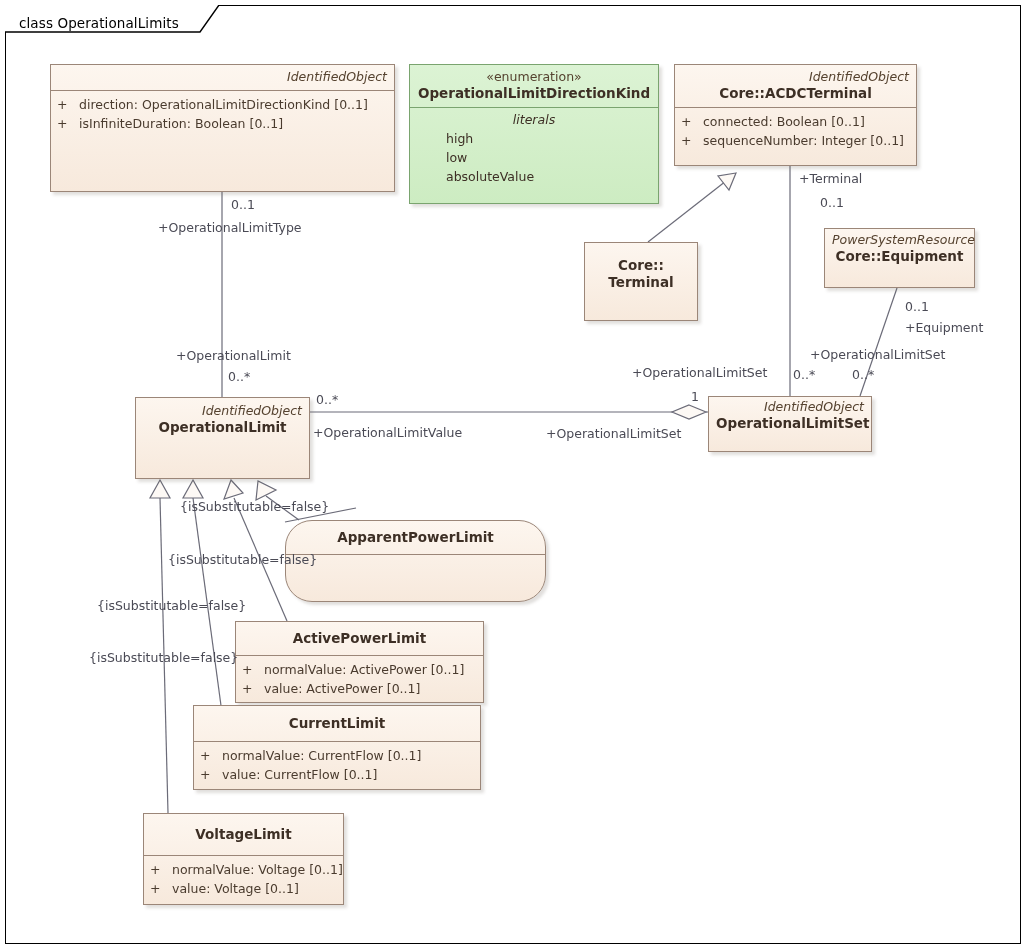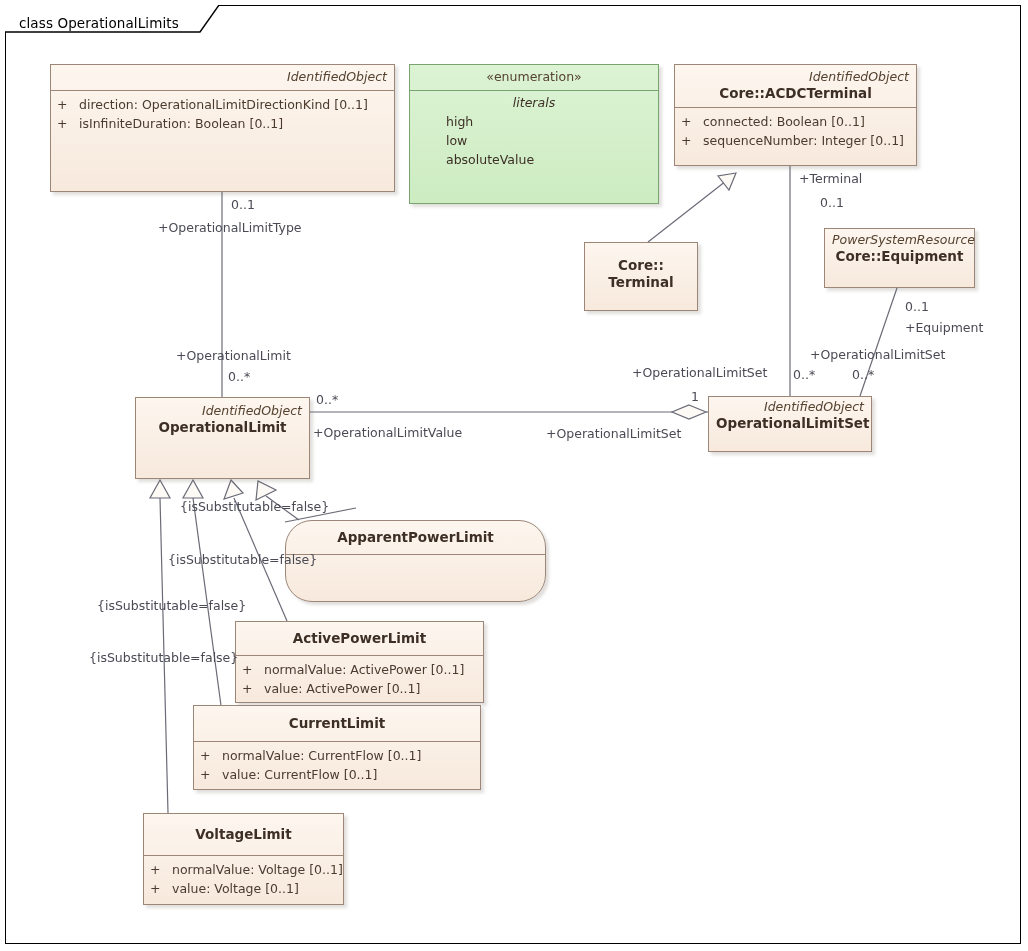--- a/index.html
+++ b/index.html
@@ -95,20 +95,21 @@
     <div class="sep"></div>
     <div class="attrs">
       <div class="attr"><span class="vis">+</span><span>direction: OperationalLimitDirectionKind [0..1]</span></div>
       <div class="attr"><span class="vis">+</span><span>isInfiniteDuration: Boolean [0..1]</span></div>
     </div>
   </div>
 
   <div class="uml enum" style="left:409px;top:64px;width:250px;height:140px;">
     <div class="hdr">
       <span class="stereo center">«enumeration»</span>
+      <span class="cname">OperationalLimitDirectionKind</span>
     </div>
     <div class="sep"></div>
     <div class="lits">
       <div class="litshdr">literals</div>
       <div class="lit">high</div>
       <div class="lit">low</div>
       <div class="lit">absoluteValue</div>
     </div>
   </div>
 
@@ -117,21 +118,21 @@
       <span class="stereo">IdentifiedObject</span>
       <span class="cname">Core::ACDCTerminal</span>
     </div>
     <div class="sep"></div>
     <div class="attrs">
       <div class="attr"><span class="vis">+</span><span>connected: Boolean [0..1]</span></div>
       <div class="attr"><span class="vis">+</span><span>sequenceNumber: Integer [0..1]</span></div>
     </div>
   </div>
 
-  <div class="uml" style="left:584px;top:242px;width:114px;height:69px;">
+  <div class="uml" style="left:584px;top:242px;width:114px;height:79px;">
     <div class="hdr" style="padding-top:14px;">
       <span class="cname">Core::</span>
       <span class="cname">Terminal</span>
     </div>
   </div>
 
   <div class="uml" style="left:824px;top:228px;width:151px;height:60px;">
     <div class="hdr" style="padding-top:3px;">
       <span class="stereo" style="text-align:left;">PowerSystemResource</span>
       <span class="cname">Core::Equipment</span>

